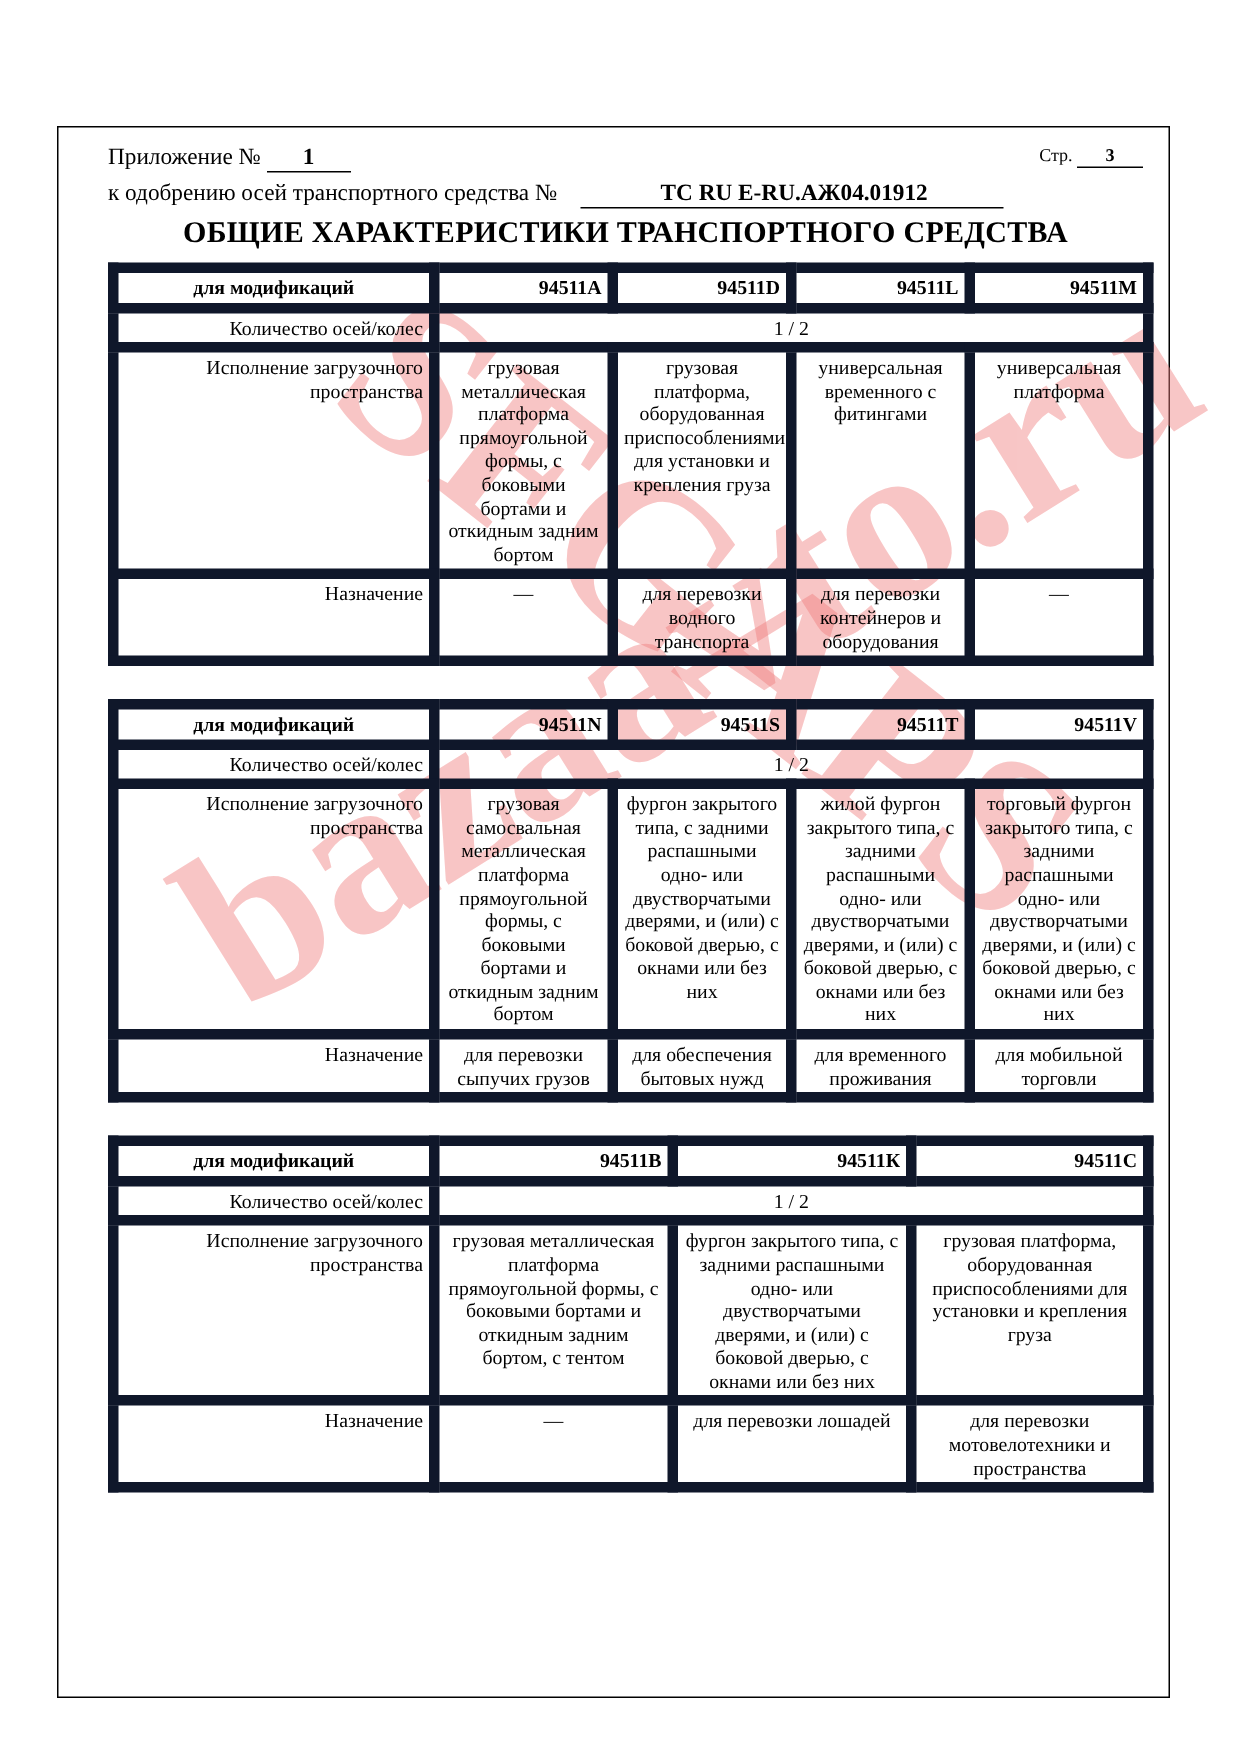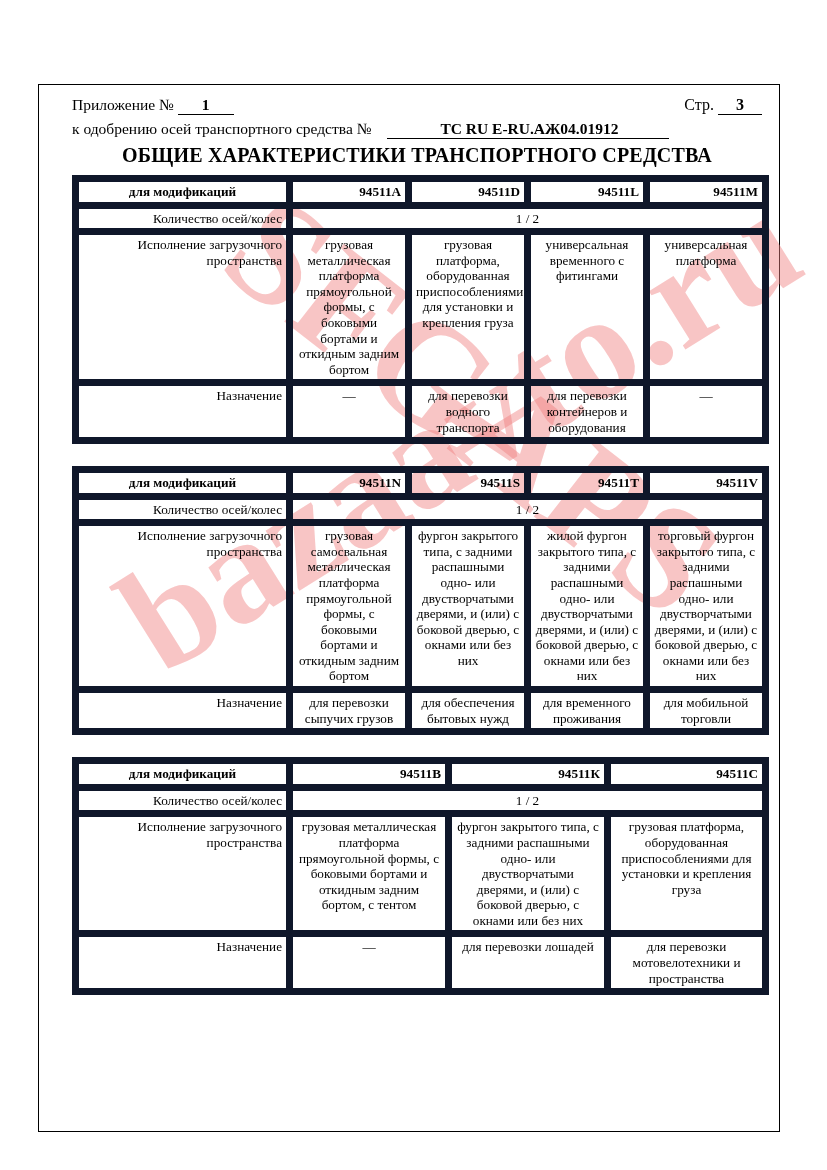--- a/index.html
+++ b/index.html
@@ -78,21 +78,21 @@
     text-align: center;
     font-weight: bold;
   }
   .u-app { width: 56px; }
   .u-page { width: 44px; }
   .u-type { min-width: 280px; text-align: center; padding-left: 2px; margin-left: 16px; }
   .hdr-right {
     position: absolute;
     right: 0;
     top: 0;
-    font-size: 16px;
+    font-size: 12px;
   }
   .doc-title {
     text-align: center;
     font-weight: bold;
     font-size: 20px;
     margin-bottom: 8px;
     letter-spacing: 0.2px;
   }
   
   table.spec {

